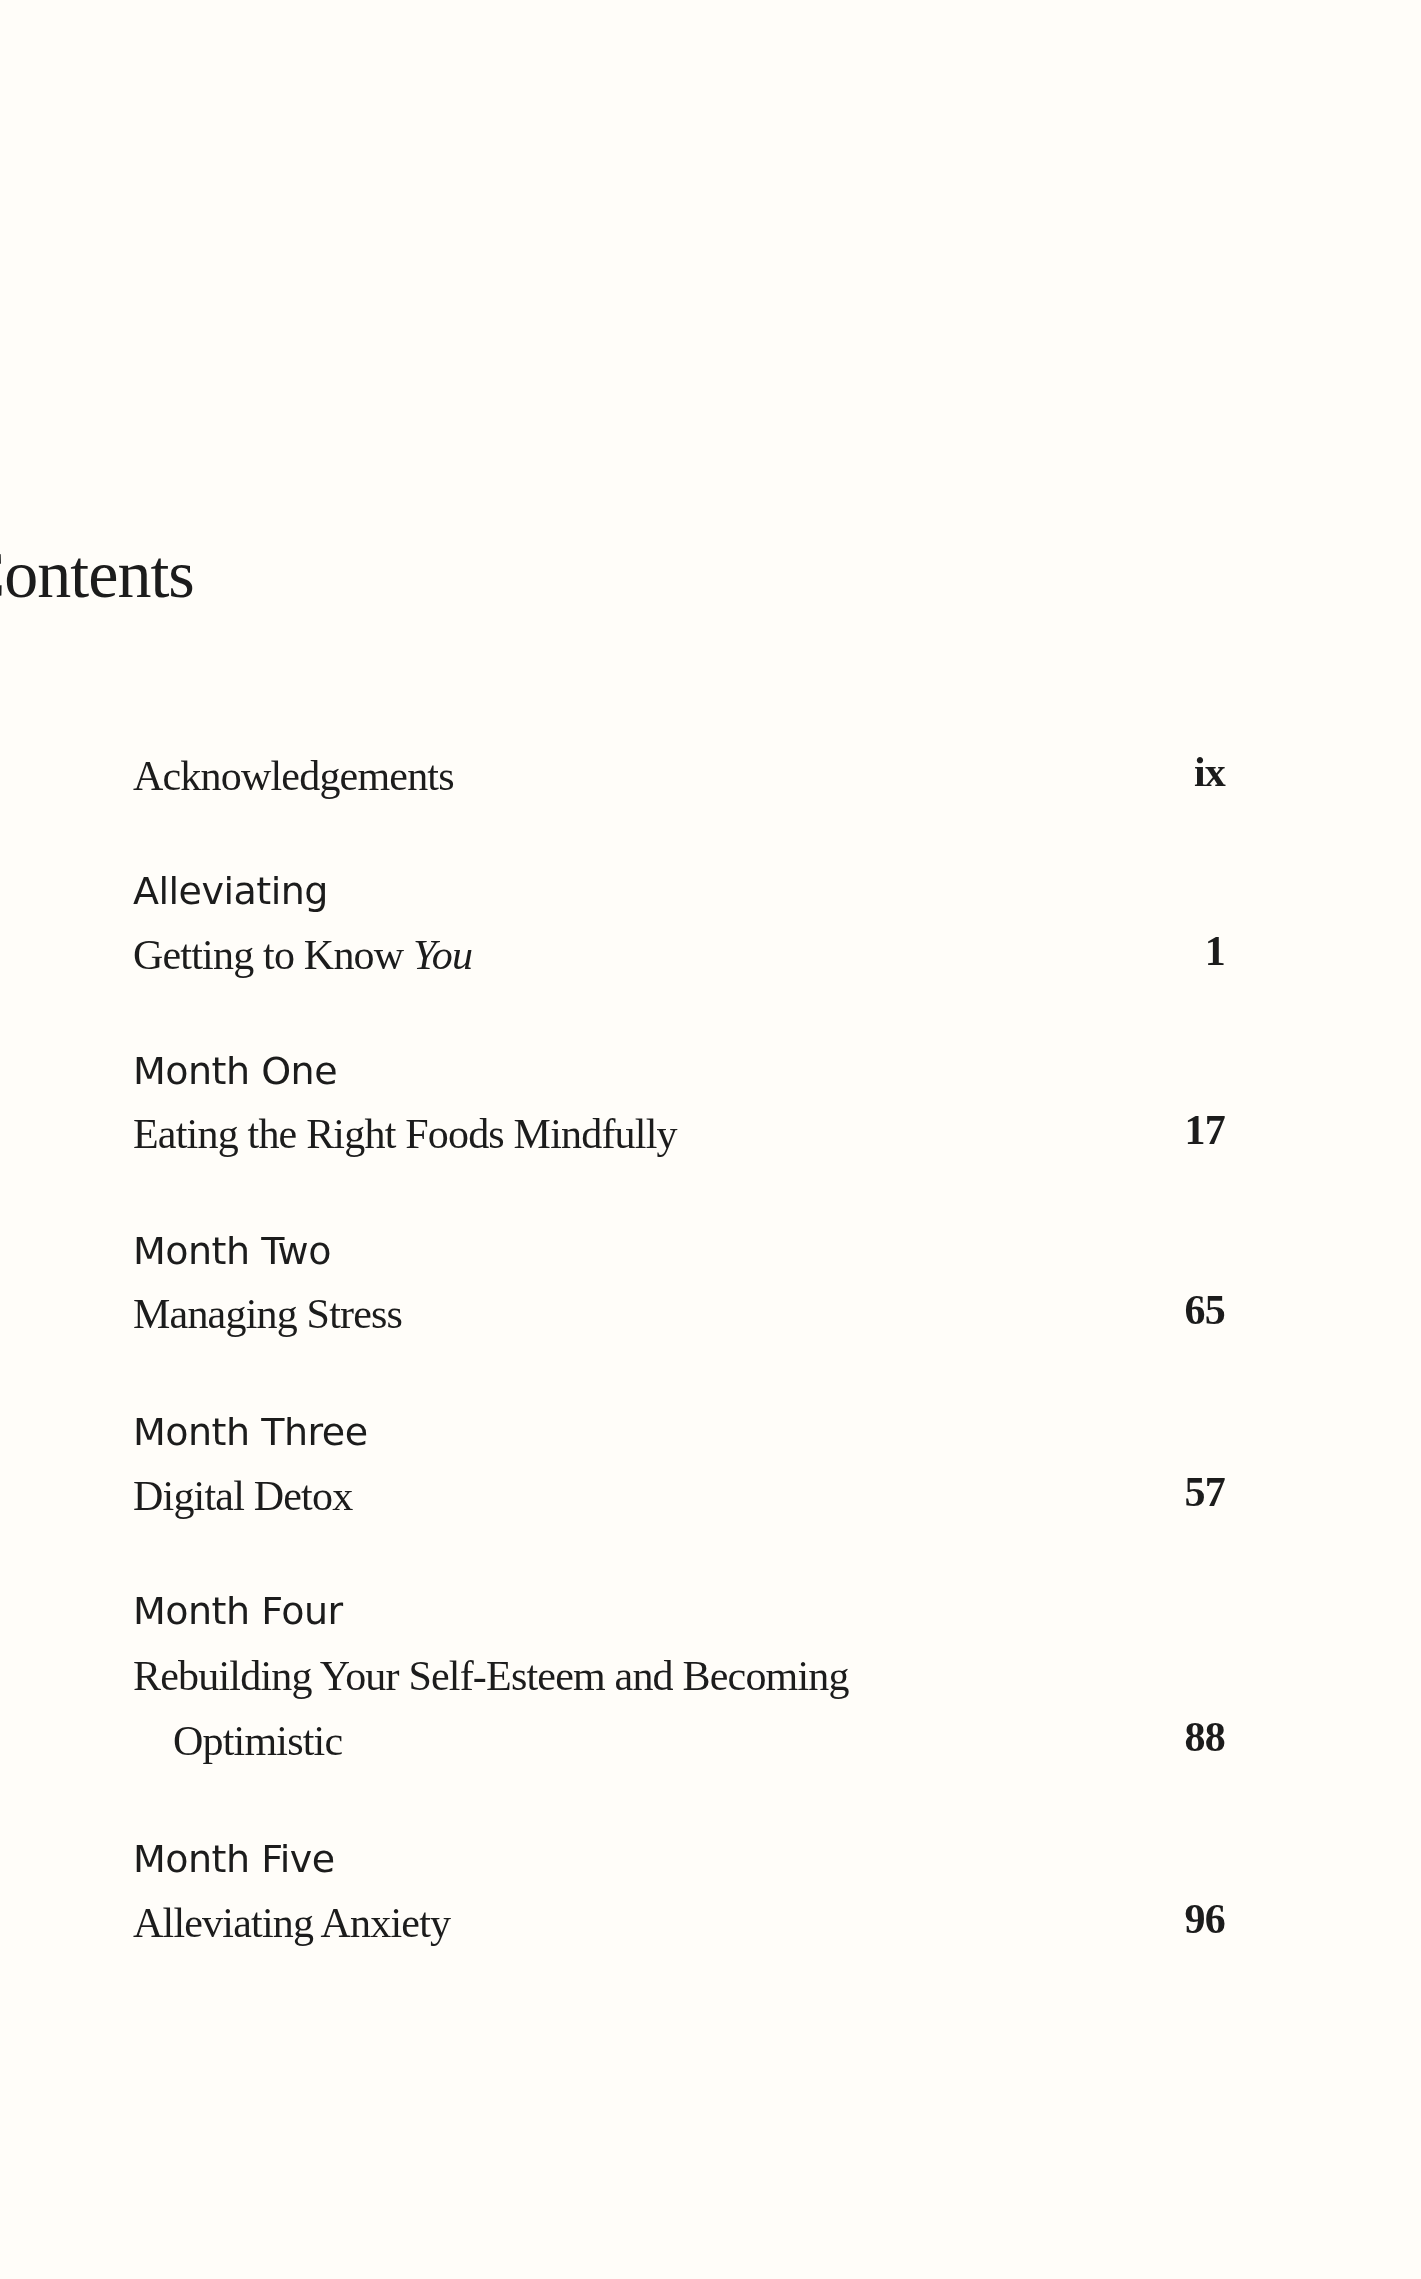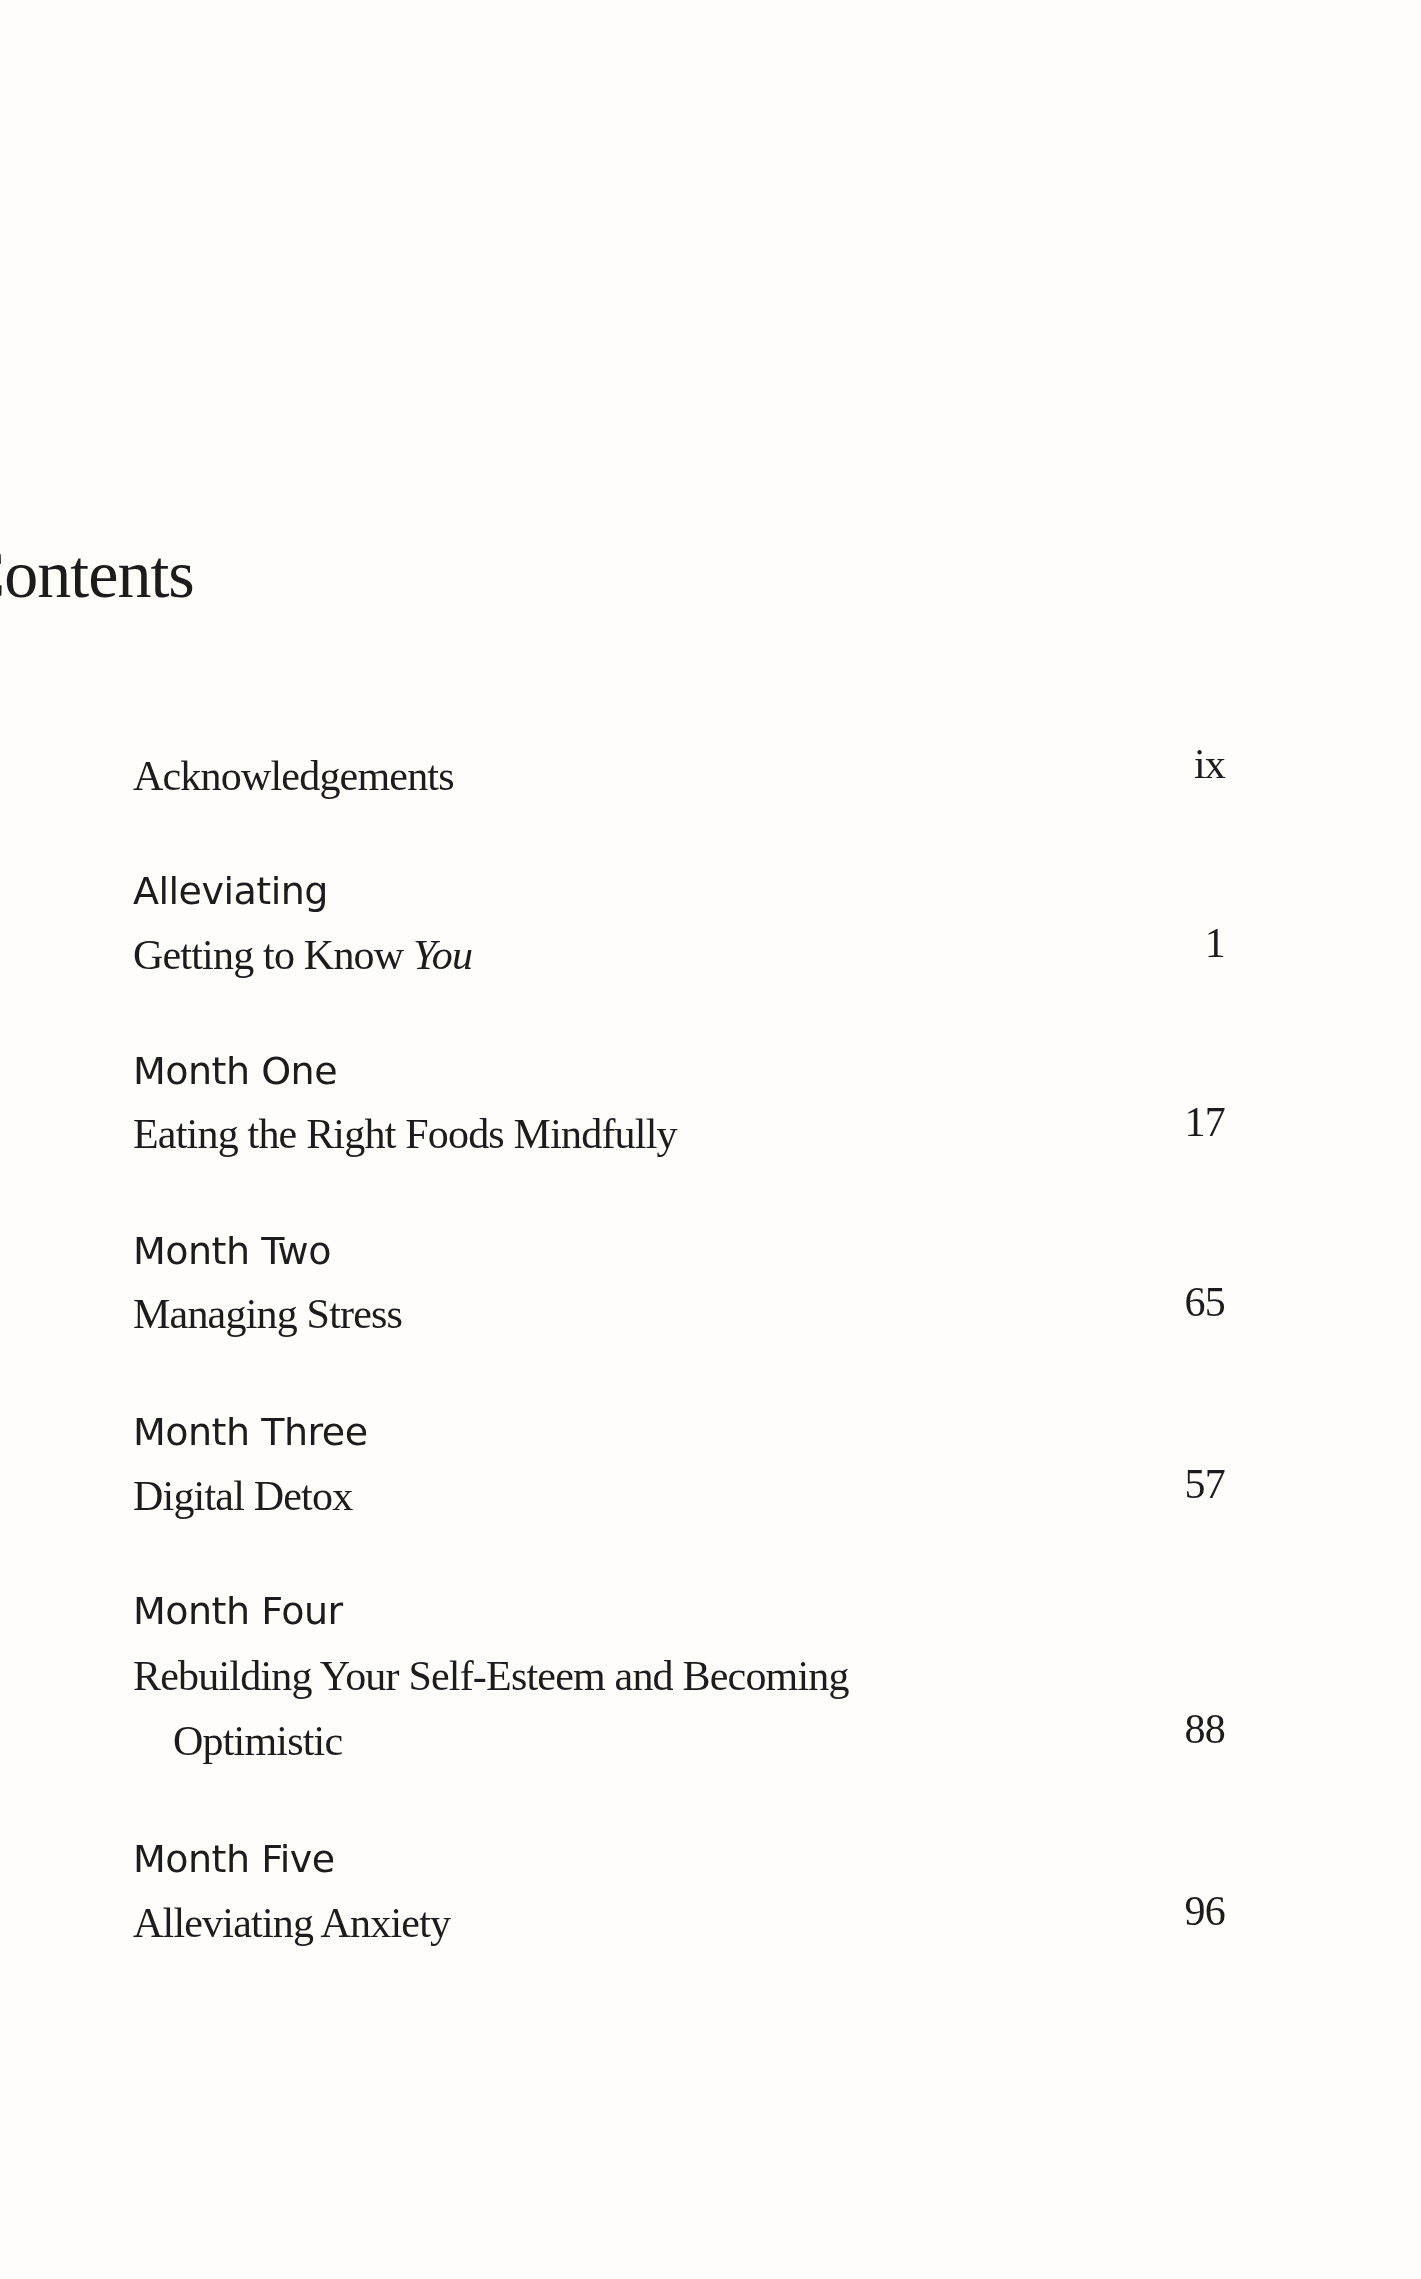--- a/index.html
+++ b/index.html
@@ -4,21 +4,21 @@
 <style>
   html, body { margin:0; padding:0; }
   body { width:1421px; height:2279px; background:#fffdf9; position:relative; overflow:hidden; color:#1c1c1c; }
   .title { position:absolute; left:0; width:1421px; top:540px; text-align:left; font-family:"Liberation Serif", serif; font-size:68px; letter-spacing:-1px; line-height:1; }
   .title span { display:inline-block; margin-left:-40px; }
   .entry { position:absolute; left:133px; width:1092px; }
   .serif { font-family:"Liberation Serif", serif; font-size:42px; letter-spacing:-0.8px; line-height:1; white-space:nowrap; }
   .sans { font-family:"DejaVu Sans", sans-serif; font-size:38px; letter-spacing:-0.5px; line-height:1; white-space:nowrap; }
   .row { position:relative; height:0; }
   .row .text { position:absolute; left:0; bottom:0; }
-  .row .page { position:absolute; right:0; bottom:12px; }
+  .row .page { position:absolute; right:0; bottom:4px;font-weight:bold; }
   .it { font-style:italic; }
 </style>
 </head>
 <body>
 
 <div>
 
   <div class="title"><span>Contents</span></div>
 
   <div class="entry" style="top:797px;">

